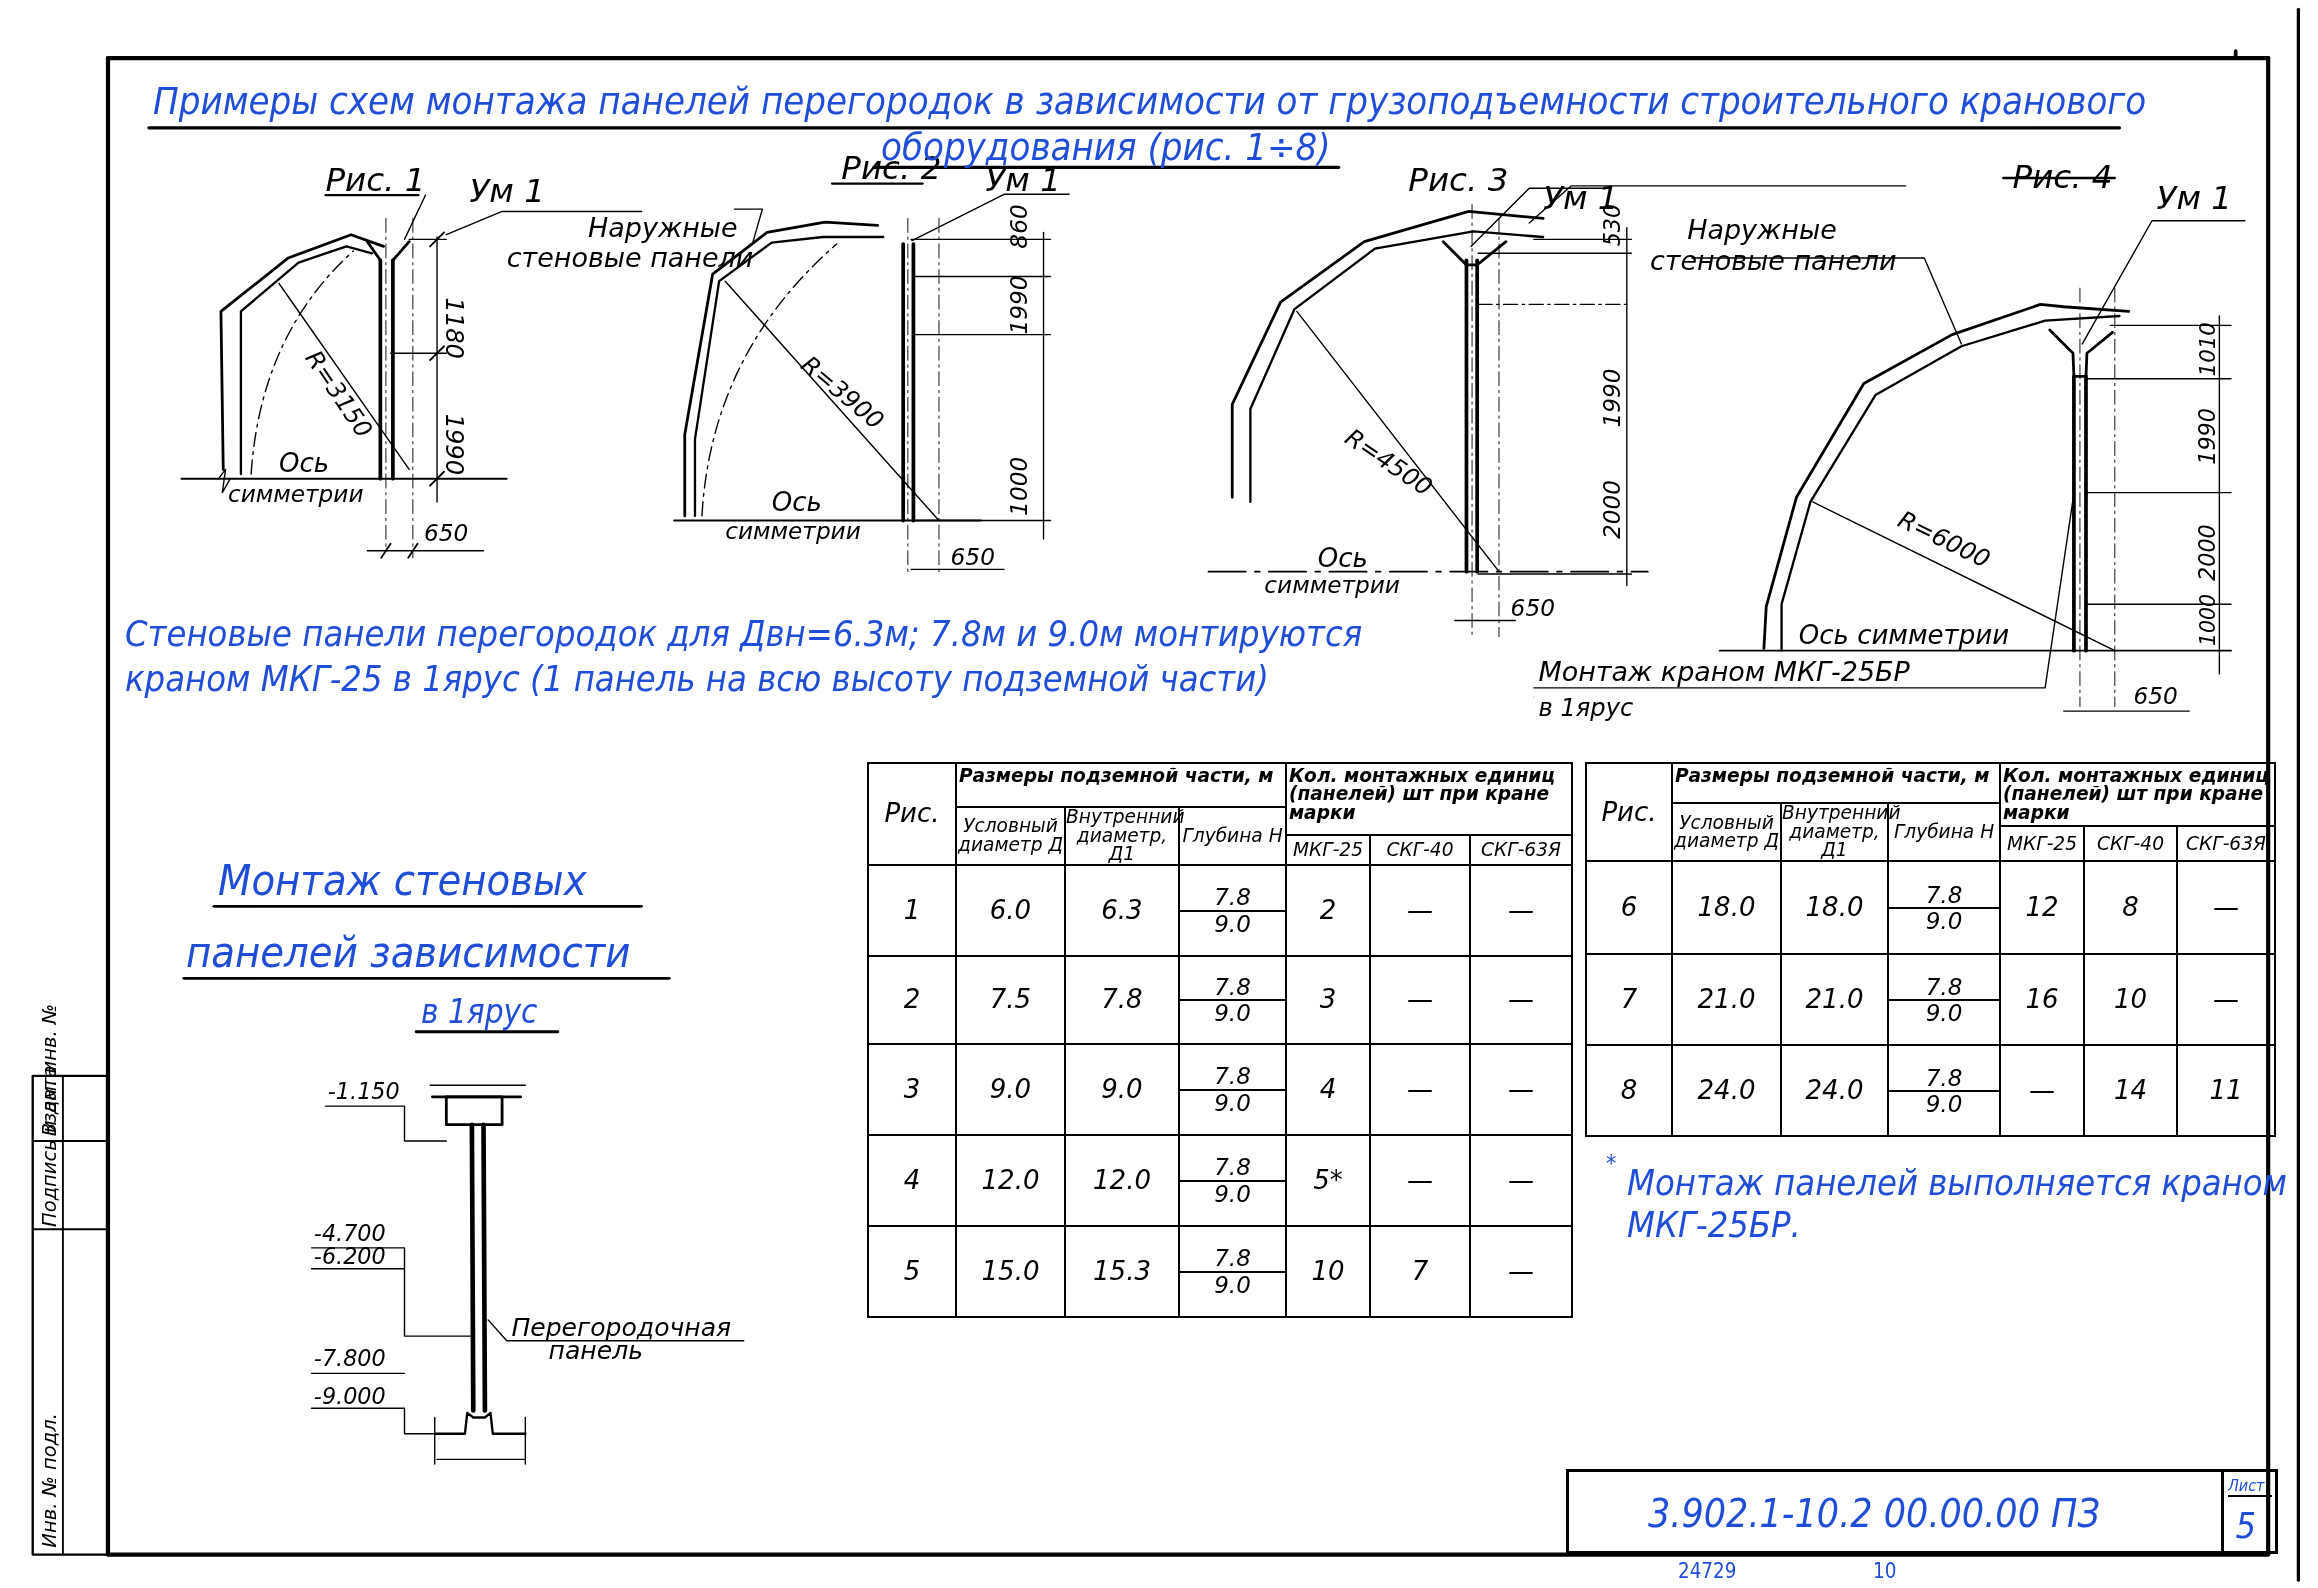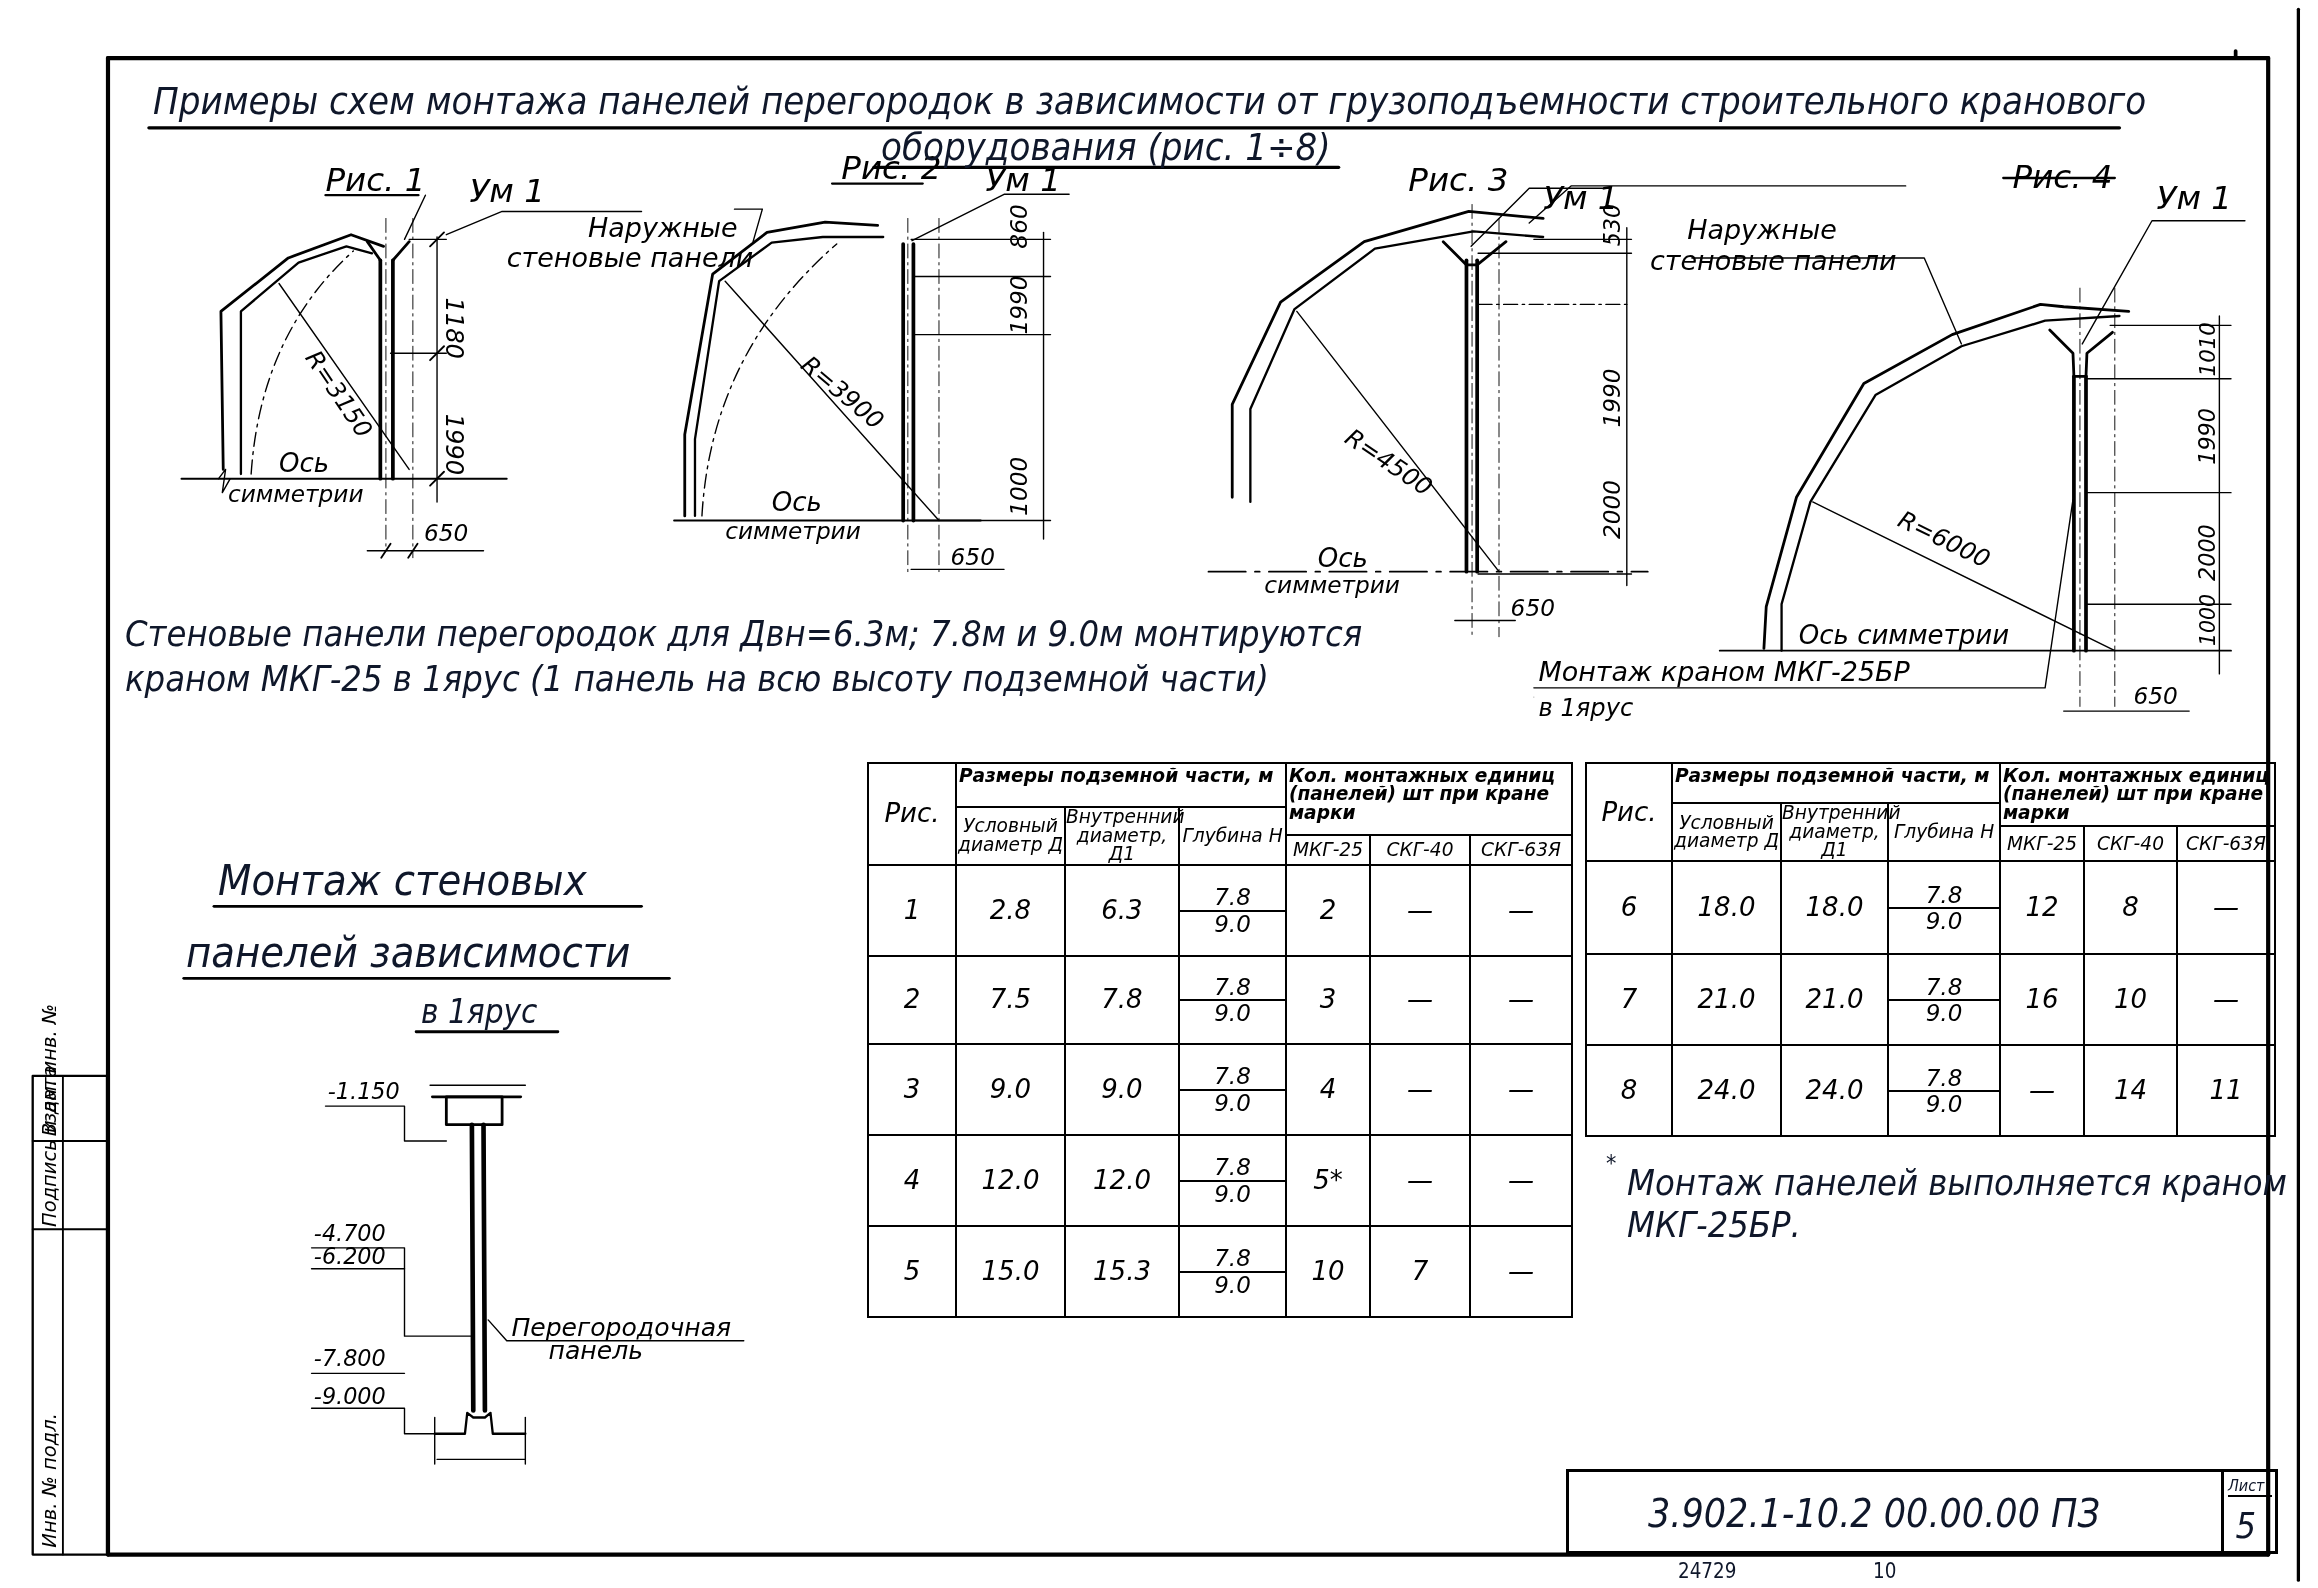--- a/index.html
+++ b/index.html
@@ -1,19 +1,19 @@
 <!DOCTYPE html>
 <html style="font-size:7.4px"><head>
 <meta charset="utf-8">
 <style>
   html, body { margin: 0; padding: 0; background: #ffffff; }
   body { width: 2319px; height: 1589px; position: relative; overflow: hidden;
          font-family: "DejaVu Sans", sans-serif; color: #000; }
   .abs { position: absolute; }
-  .hand { font-family: "DejaVu Sans Condensed", "DejaVu Sans", sans-serif; font-style: italic; color: #0f172a; white-space: nowrap; }
+  .hand { font-family: "DejaVu Sans Condensed", "DejaVu Sans", sans-serif; font-style: italic; color: #1d4ed8; white-space: nowrap; }
   svg.draw { position: absolute; left: 0; top: 0; width: 2319px; height: 1589px; }
   svg.draw text { font-family: "DejaVu Sans", sans-serif; font-style: italic; fill: #000; }
   table.spec { position: absolute; border-collapse: collapse; table-layout: fixed; }
   table.spec td { border: 2.8px solid #000; text-align: center; vertical-align: middle; padding: 0;
                   font-family: "DejaVu Sans", sans-serif; font-style: italic; font-size: 26px; line-height: 1.05; }
   table.spec td.hdr { font-size: 18.6px; line-height: 1.0; vertical-align: top; padding: 2.8px 1.9px; text-align: left; font-weight: bold; }
   table.spec td.hdrc { font-size: 18.6px; line-height: 1.0; text-align: center; }
   table.spec td.split { padding: 0; }
   .hsplit { display: flex; flex-direction: column; height: 100%; }
   .hsplit > div { flex: 1; display: flex; align-items: center; justify-content: center; font-size: 23px; }
@@ -264,21 +264,21 @@
     <td rowspan="2" class="hdrc">Глубина Н</td>
   </tr>
   <tr style="height:30px">
     <td class="hdrc">МКГ-25</td>
     <td class="hdrc">СКГ-40</td>
     <td class="hdrc">СКГ-63Я</td>
   </tr>
 
   <tr style="height:91px">
     <td>1</td>
-    <td>2.8</td>
+    <td>6.0</td>
     <td>6.3</td>
     <td class="split">
           <div class="hsplit">
             <div>7.8</div>
             <div>9.0</div>
           </div>
         </td>
     <td>2</td>
     <td>—</td>
     <td>—</td>

